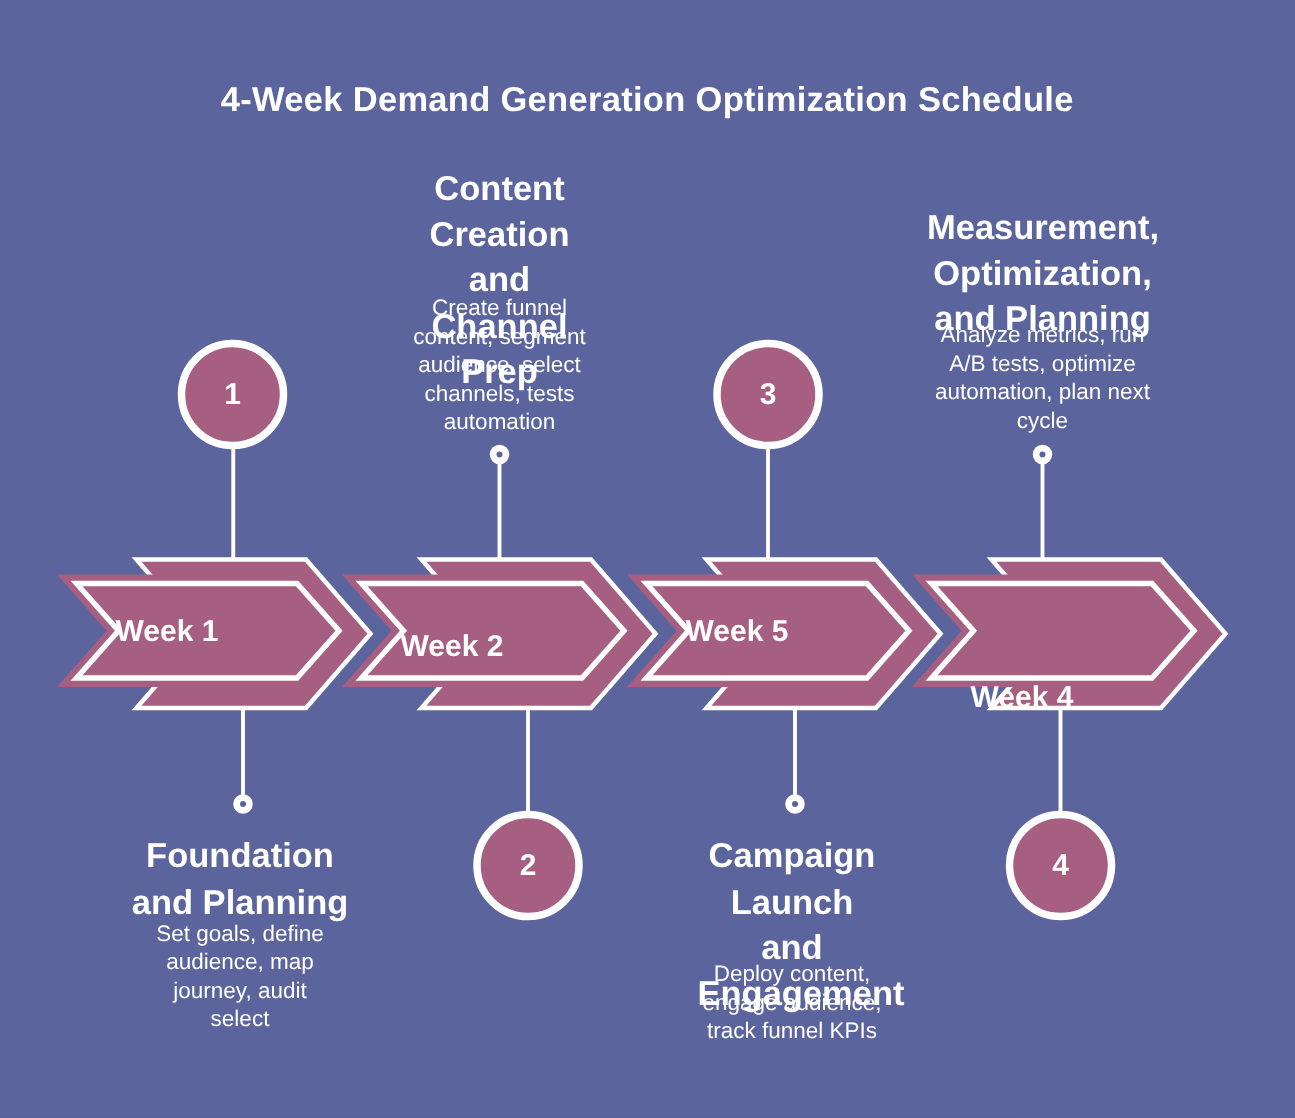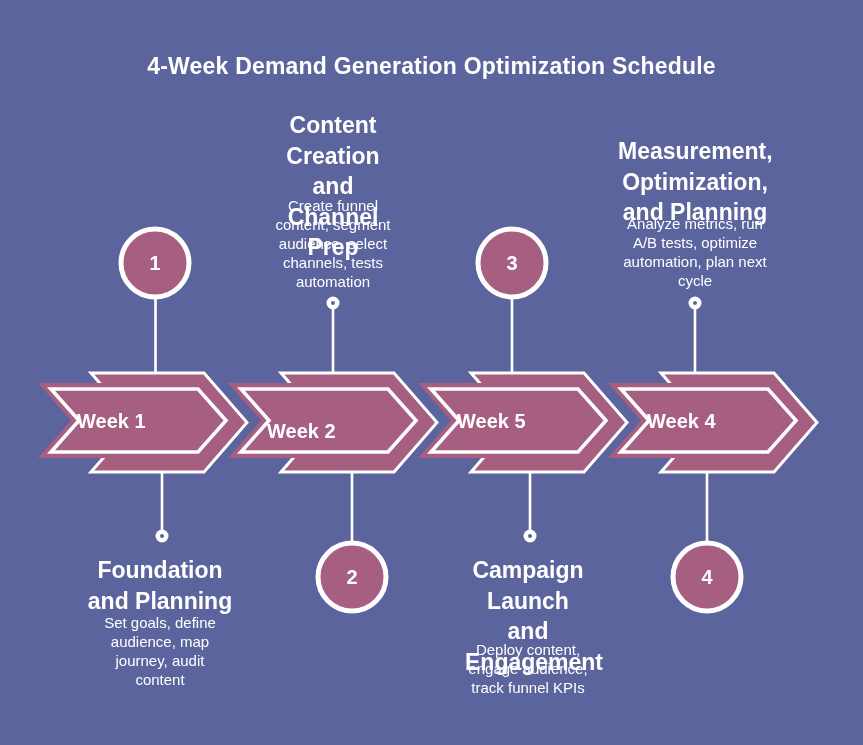--- a/index.html
+++ b/index.html
@@ -104,29 +104,29 @@
       <circle class="dot-outer" cx="695" cy="303" r="6.5"></circle>
       <circle class="dot-inner" cx="695" cy="303" r="2"></circle>
     </g>
   </svg>
 
   <div class="txt page-title">4-Week Demand Generation Optimization Schedule</div>
 
   <div class="week-label" style="left:77px;">Week 1</div>
   <div class="week-label" style="left:267px;margin-top:10px;">Week 2</div>
   <div class="week-label" style="left:457px;">Week 5</div>
-  <div class="week-label" style="left:647px;">Week 4</div>
+  <div class="week-label" style="left:647px;margin-top:44px;">Week 4</div>
 
   <div class="circle-number" style="left:155px;top:252px;">1</div>
   <div class="circle-number" style="left:352px;top:566px;">2</div>
   <div class="circle-number" style="left:512px;top:252px;">3</div>
   <div class="circle-number" style="left:707px;top:566px;">4</div>
 
   <div class="txt phase-title" style="left:160px;top:555px;width:160px;">Foundation and Planning</div>
-  <div class="txt phase-desc" style="left:160px;top:613px;width:120px;">Set goals, define audience, map journey, audit content</div>
+  <div class="txt phase-desc" style="left:160px;top:613px;width:120px;">Set goals, define audience, map journey, audit select</div>
 
   <div class="txt phase-title" style="left:333px;top:110px;width:132px;">Content Creation and Channel Prep</div>
   <div class="txt phase-desc" style="left:333px;top:196px;width:130px;">Create funnel content, segment audience, select channels, tests automation</div>
 
   <div class="txt phase-title" style="left:528px;top:555px;width:126px;">Campaign Launch and Engagement</div>
   <div class="txt phase-desc" style="left:528px;top:640px;width:128px;">Deploy content, engage audience, track funnel KPIs</div>
 
   <div class="txt phase-title" style="left:695px;top:136px;width:154px;">Measurement, Optimization, and Planning</div>
   <div class="txt phase-desc" style="left:695px;top:214px;width:148px;">Analyze metrics, run A/B tests, optimize automation, plan next cycle</div>
 

